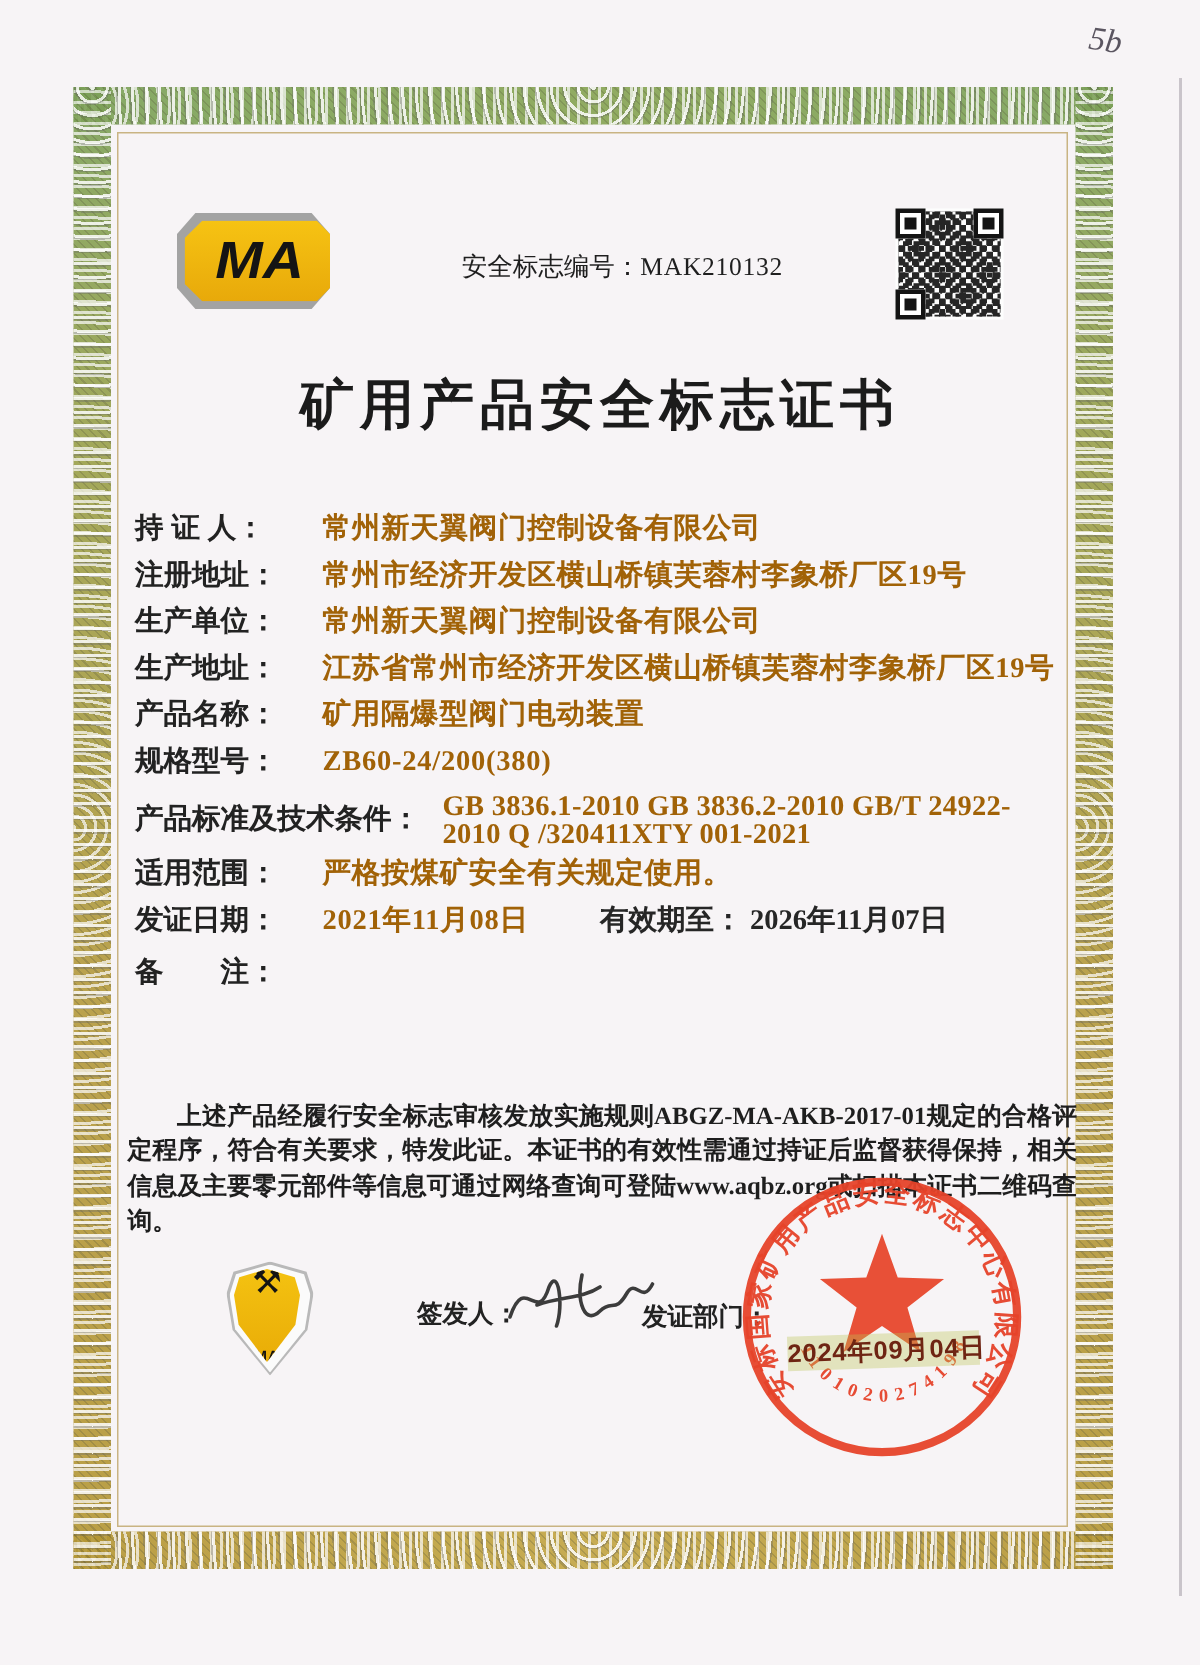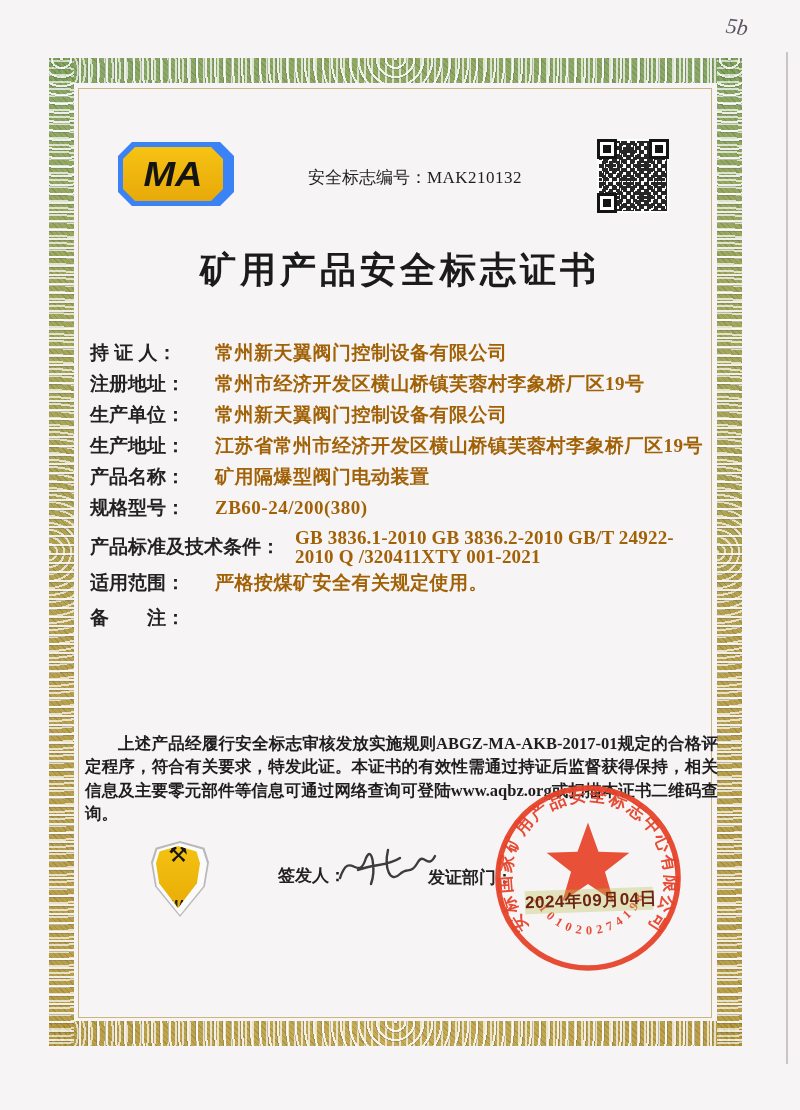--- a/index.html
+++ b/index.html
@@ -22,22 +22,22 @@
       repeating-radial-gradient(circle at 0% 50%, rgba(255,255,255,.7) 0 2px, transparent 2px 7px),
       repeating-linear-gradient(45deg, rgba(70,70,40,.25) 0 1px, transparent 1px 4px);
   }
   .b-top    { left:49px; top:58px;   width:693px; height:25px; background:linear-gradient(90deg,#7ba158,#86a452,#7ba158); }
   .b-bottom { left:49px; top:1021px; width:693px; height:25px; background:linear-gradient(90deg,#b49634,#c2a542,#b49634); }
   .b-left   { left:49px; top:58px;   width:25px;  height:988px; background:linear-gradient(180deg,#7ba158 0%,#9aa04a 25%,#b49a3c 60%,#b49634 100%); }
   .b-right  { left:717px; top:58px;  width:25px;  height:988px; background:linear-gradient(180deg,#7ba158 0%,#9aa04a 25%,#b49a3c 60%,#b49634 100%); }
   .inner-line { position:absolute; left:78px; top:88px; width:634px; height:930px; border:1px solid #c9b483; }
 
   
-  .ma-badge { position:absolute; left:118px; top:142px; width:116px; height:64px;
-    background:#3b82f6;
+  .ma-badge { position:absolute; left:118px; top:142px; width:102px; height:64px;
+    background:#a3a3a3;
     clip-path:polygon(12% 0,88% 0,100% 22%,100% 78%,88% 100%,12% 100%,0 78%,0 22%); }
   .ma-inner { position:absolute; left:5px; top:5px; width:100px; height:54px;
     background:linear-gradient(180deg,#f6c313,#e8a90a);
     clip-path:polygon(12% 0,88% 0,100% 22%,100% 78%,88% 100%,12% 100%,0 78%,0 22%);
     display:flex; align-items:center; justify-content:center; }
   .ma-text { font-family:"Liberation Sans", sans-serif; font-weight:900; font-style:italic;
     font-size:38px; color:#141414; letter-spacing:0px; transform:scaleY(.92); }
   .serial { position:absolute; left:280px; top:166px; width:270px; text-align:center;
     font-size:17px; color:#1f1f1f; }
   .serial .num { font-family:"Liberation Serif", serif; letter-spacing:.5px; }
@@ -167,20 +167,26 @@
       <span class="flabel">规格型号：</span>
       <span class="fvalue">ZB60-24/200(380)</span>
     </div>
     <div class="frow wide">
       <span class="flabel">产品标准及技术条件：</span>
       <span class="fvalue">GB 3836.1-2010 GB 3836.2-2010 GB/T 24922-2010 Q /320411XTY 001-2021</span>
     </div>
     <div class="frow">
       <span class="flabel">适用范围：</span>
       <span class="fvalue">严格按煤矿安全有关规定使用。</span>
+    </div>
+    <div class="frow dates datesrow">
+      <span class="flabel">发证日期：</span>
+      <span class="fvalue">2021年11月08日</span>
+      <span class="flabel2">有效期至：</span>
+      <span class="fvalue2">2026年11月07日</span>
     </div>
     <div class="frow remark">
       <span class="flabel">备　　注：</span>
       <span class="fvalue"></span>
     </div>
   </div>
 
   <div class="statement">上述产品经履行安全标志审核发放实施规则ABGZ-MA-AKB-2017-01规定的合格评定程序，符合有关要求，特发此证。本证书的有效性需通过持证后监督获得保持，相关信息及主要零元部件等信息可通过网络查询可登陆www.aqbz.org或扫描本证书二维码查询。</div>
 
   <div class="cmac">

